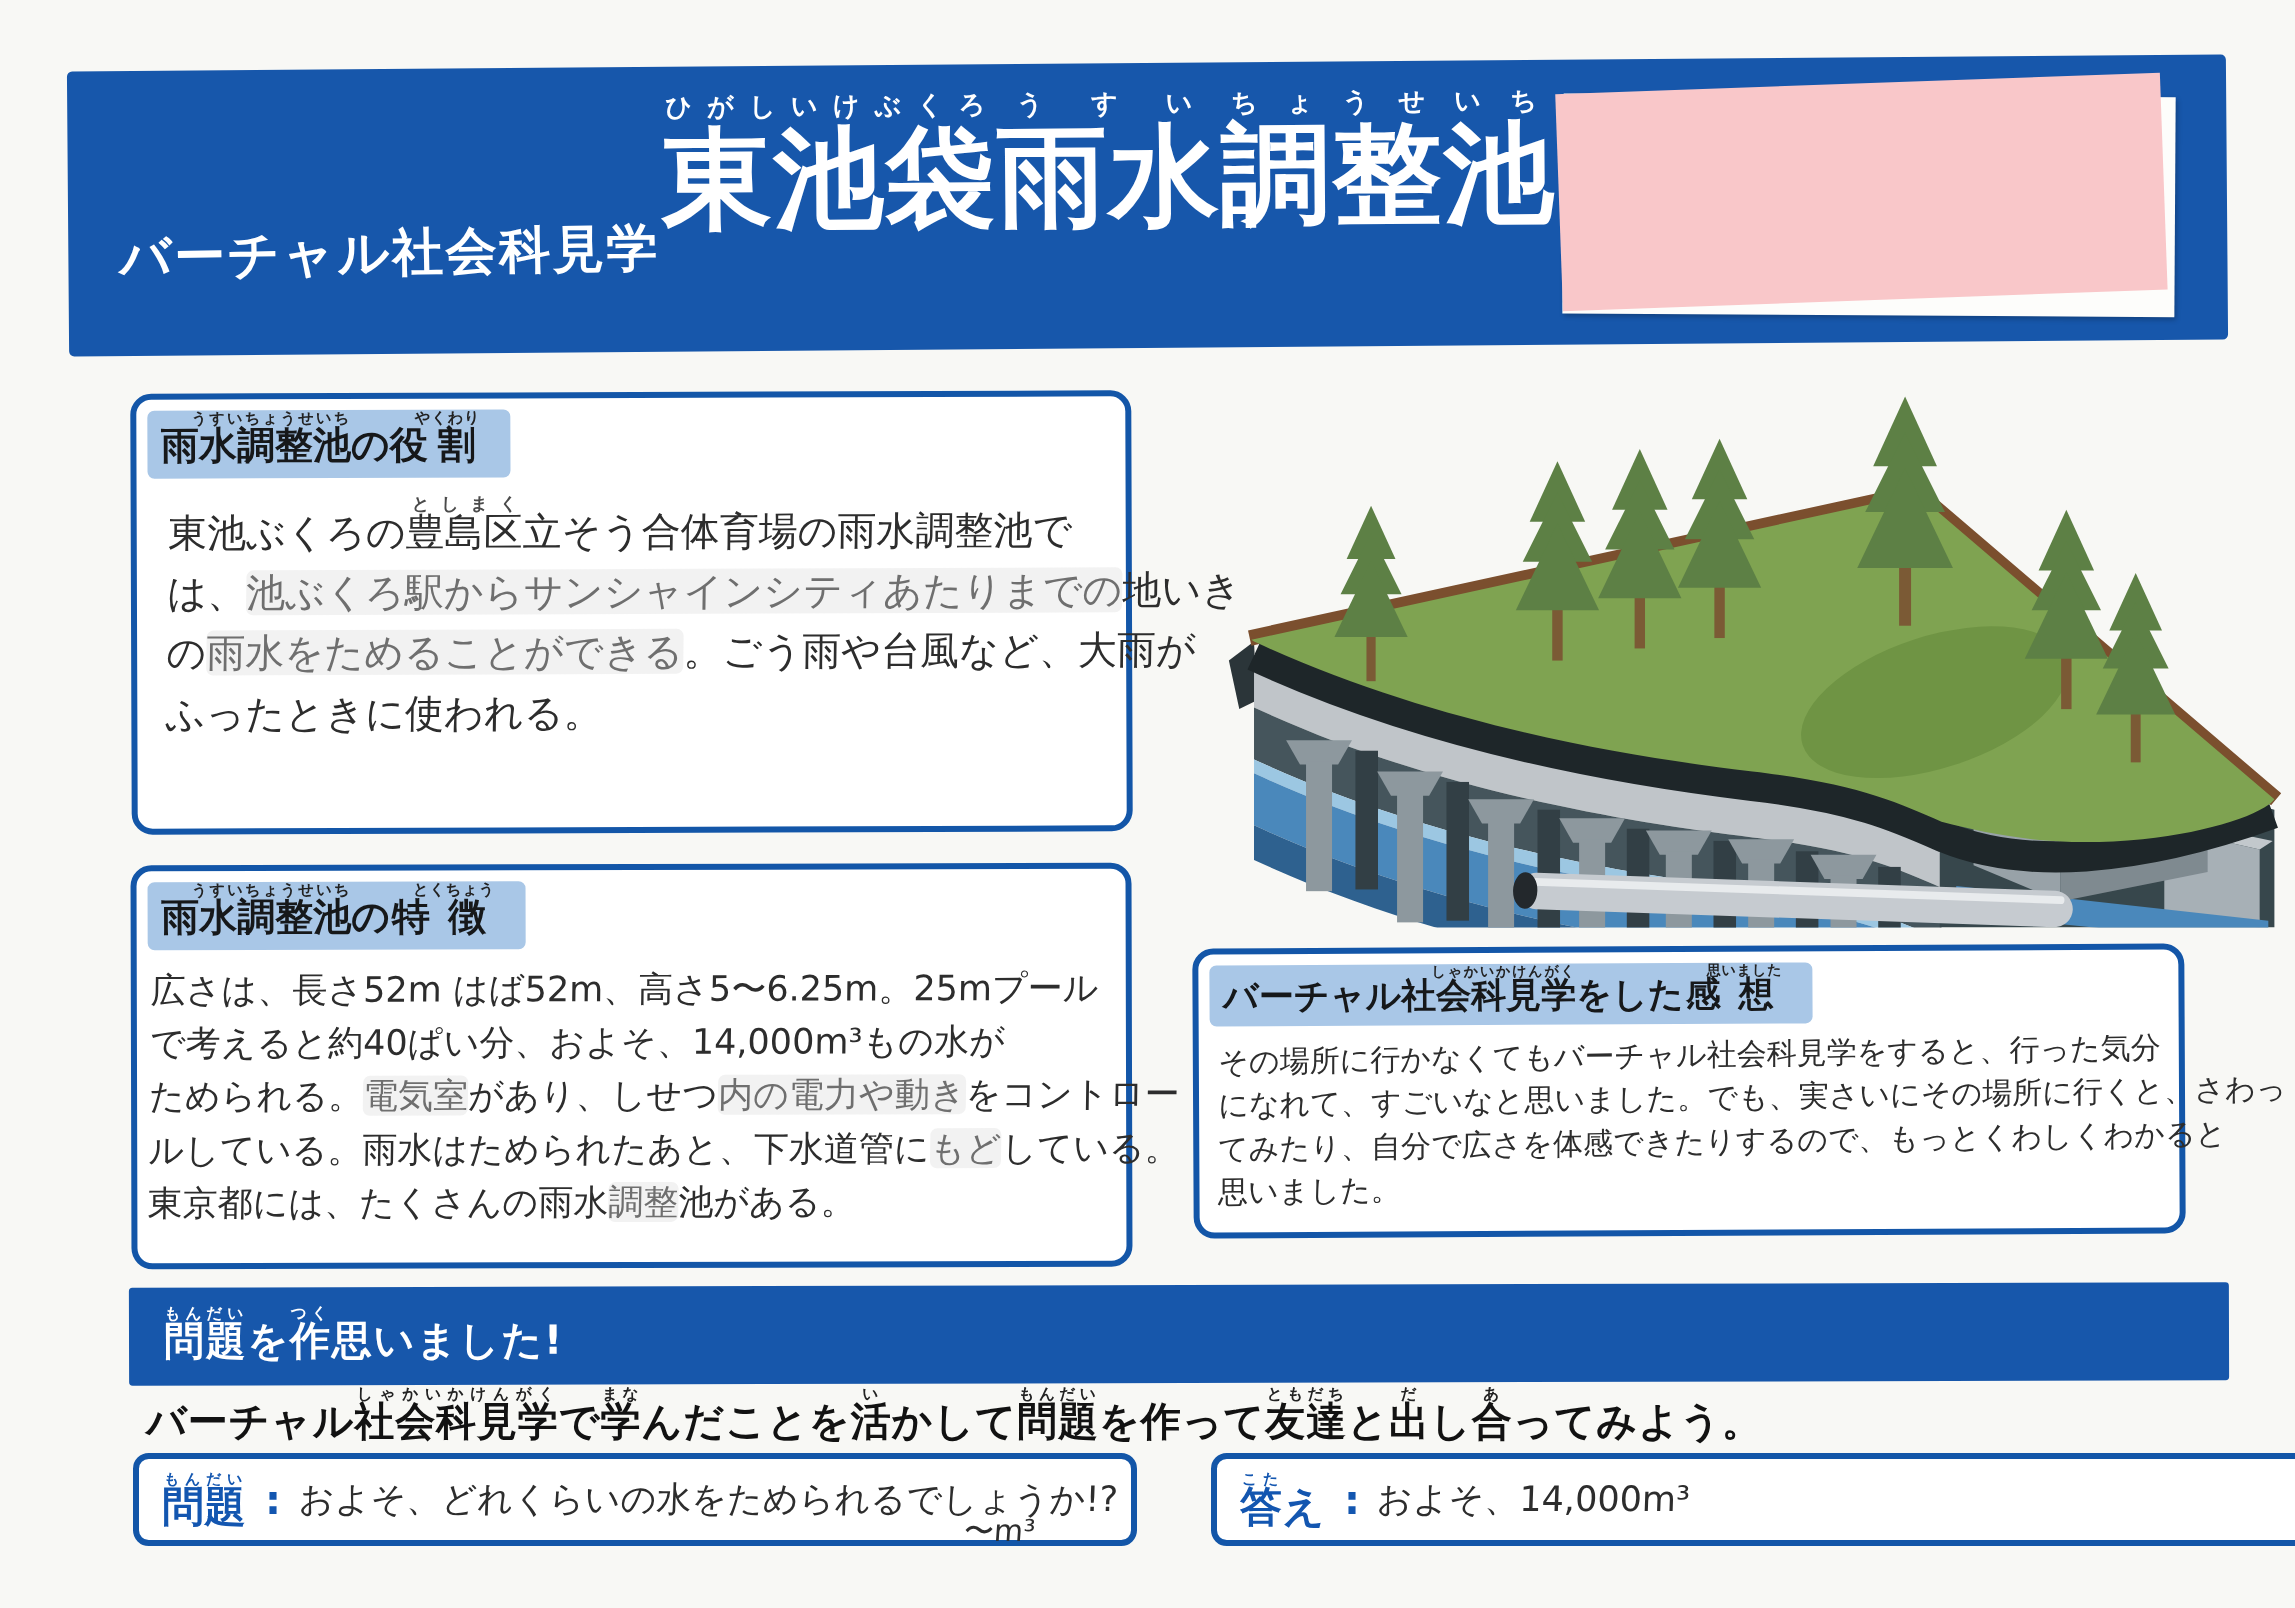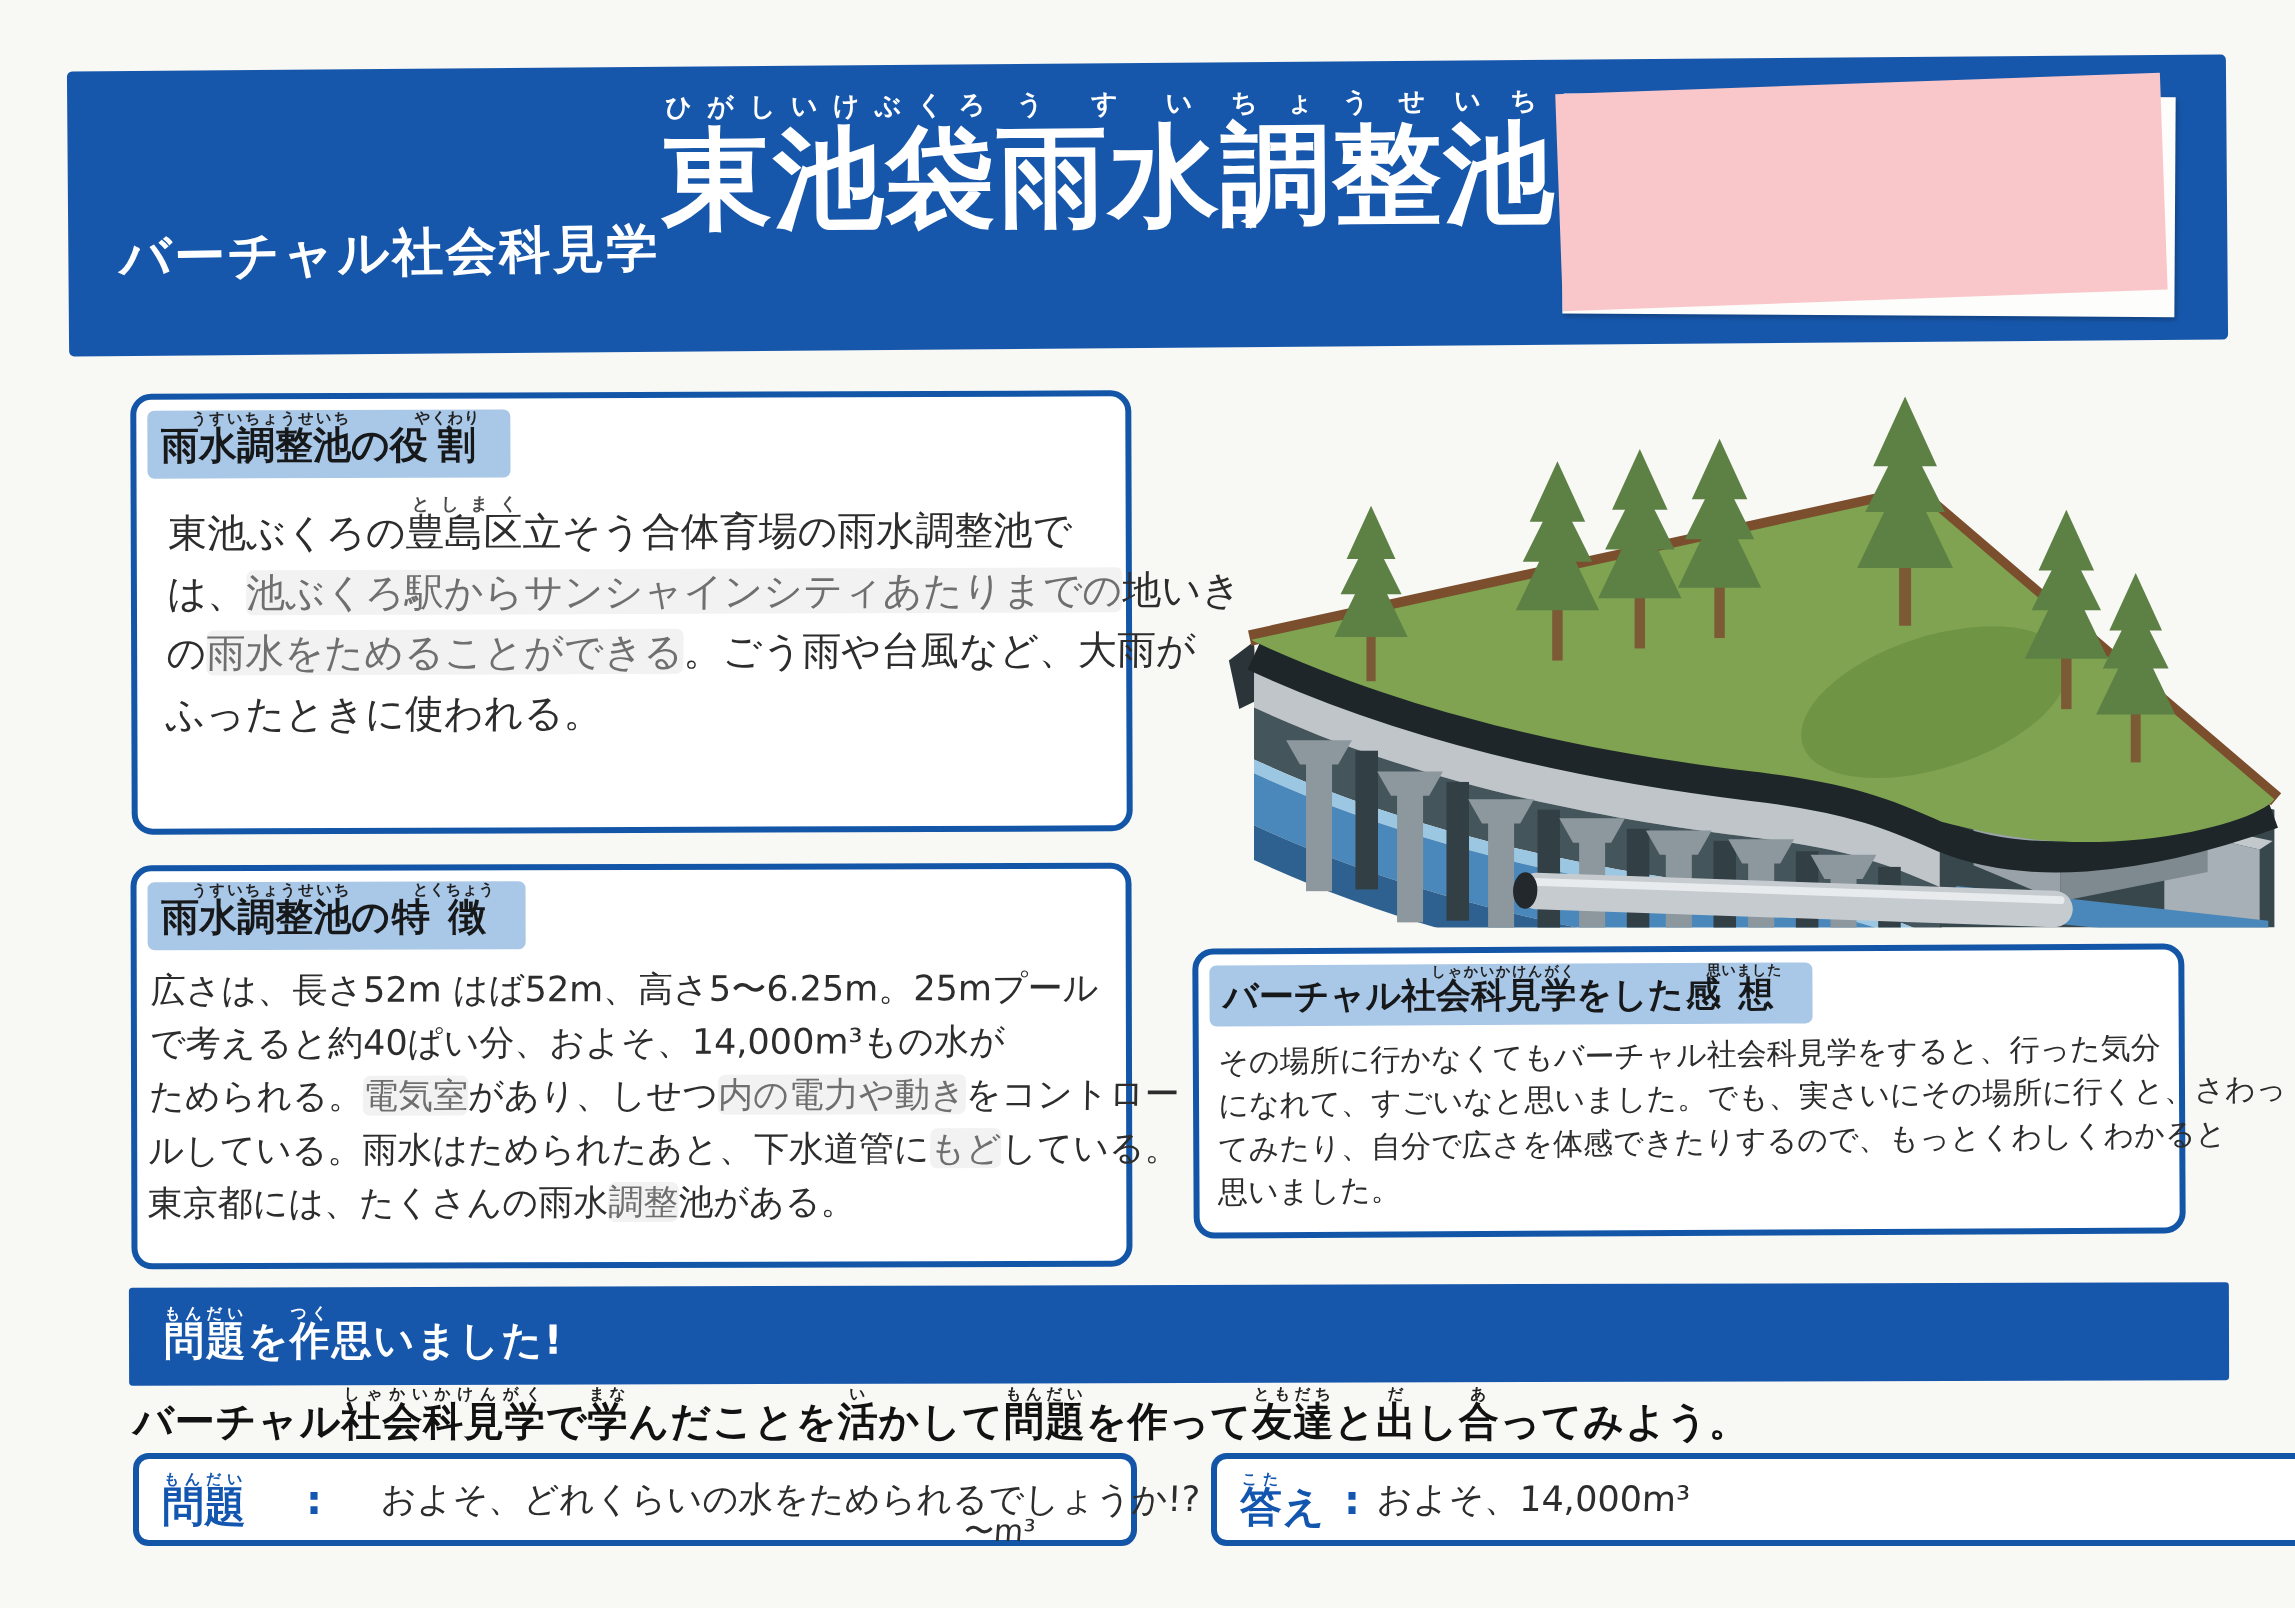--- a/index.html
+++ b/index.html
@@ -83,39 +83,39 @@
     background:var(--banner-blue);border-radius:3.5px;transform:rotate(-0.15deg);
     display:flex;align-items:center;
   }
   .quiz-banner .label{
     color:#fff;font-size:40px;font-weight:bold;letter-spacing:1.7px;
     padding-left:35px;white-space:nowrap;
   }
   .quiz-banner rt{font-size:15.7px;letter-spacing:3.5px;}
 
   .instruction{
-    position:absolute;left:133px;top:1386px;width:2080px;
+    position:absolute;left:146px;top:1386px;width:2080px;
     color:#121212;font-size:40px;font-weight:bold;letter-spacing:0.9px;
     white-space:nowrap;line-height:1.1;
   }
   .instruction rt{font-size:15.7px;letter-spacing:1.7px;color:#222;}
 
   .qa-box{
     position:absolute;top:1453px;height:93px;border-radius:15.7px;
     display:flex;align-items:center;box-sizing:border-box;
     border:6.1px solid var(--border-blue);background:#fff;
   }
   .qa-box .qa-label{
     color:var(--label-blue);font-size:42px;font-weight:800;
     padding-left:23px;white-space:nowrap;line-height:1.0;
   }
   .qa-box .qa-label rt{font-size:15px;color:var(--label-blue);letter-spacing:1.7px;}
   .qa-box .qa-colon{color:var(--label-blue);font-size:40px;font-weight:800;margin:0 17.5px 0 19px;}
   .qa-box .hand{font-size:35px;white-space:nowrap;transform:skewX(-2deg);}
-  .box-question{left:133px;width:1004px;gap:41px;}
+  .box-question{left:133px;width:1004px;}
   .box-answer{left:1211px;width:1135px;}
   .unit-note{
     position:absolute;right:96px;bottom:-12.2px;
     font-size:30px;color:var(--ink);font-weight:normal;transform:skewX(-4deg);
   }
 
   
   .illustration{position:absolute;left:1189px;top:348px;width:1101px;height:587px;}
   .illustration svg{width:100%;height:100%;display:block;}
 </style>

